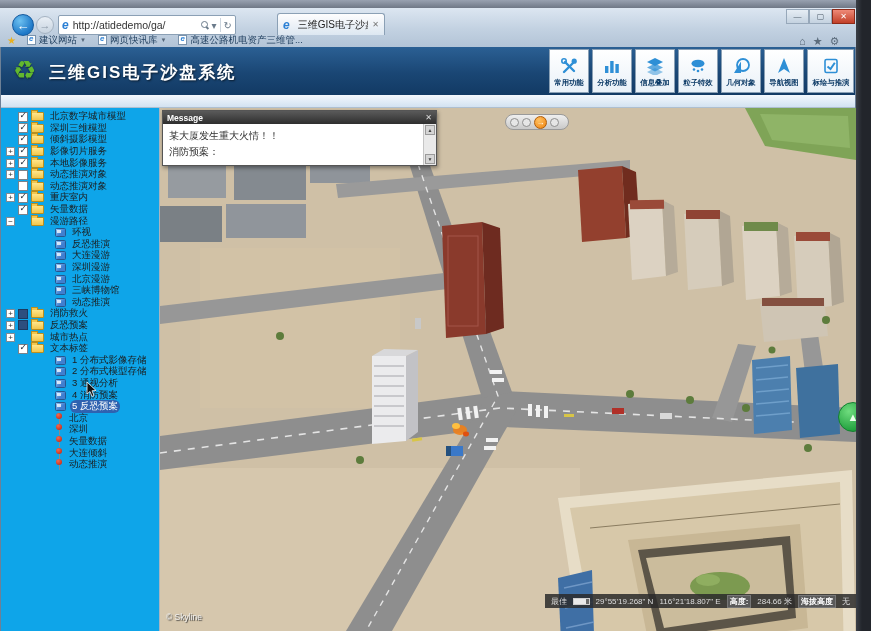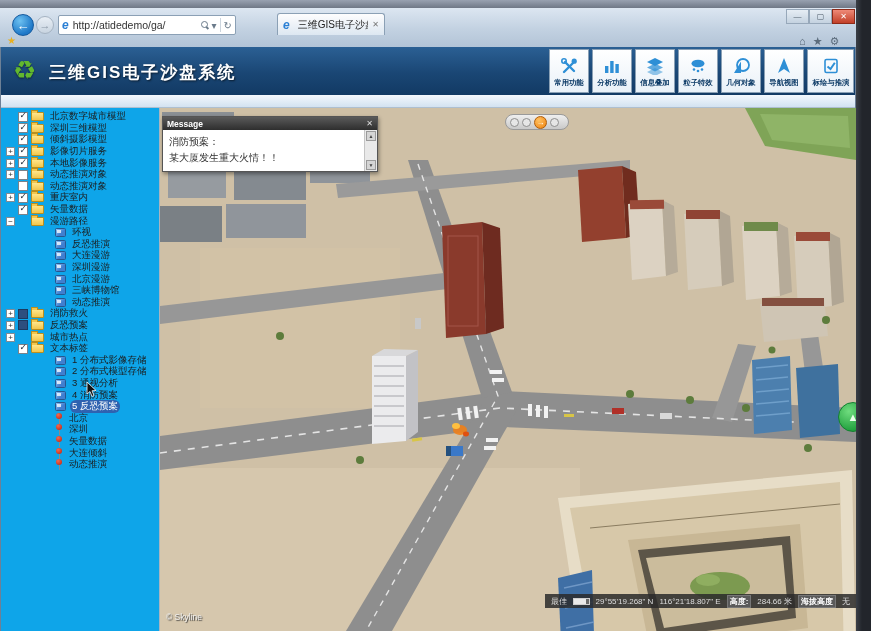--- a/index.html
+++ b/index.html
@@ -112,21 +112,21 @@
   .tree-label { padding:0 2px; }
   .tree-row.selected .tree-label { background:#2e62b0; color:#fff;border-radius:6px; }
 
   .cursor-arrow { position:absolute; left:86px; top:382px; z-index:60; }
 
   
   .map { position:absolute; left:160px; top:108px; width:696px; height:523px; overflow:hidden;
     background:#cfc0a6; }
   .map svg.scene { position:absolute; left:0; top:0; }
 
-  .msgbox { position:absolute; left:2px; top:8px; width:216px; height:56px; border:1px solid #555;
+  .msgbox { position:absolute; left:2px; top:2px; width:275px; height:56px; border:1px solid #555;
     background:#fff; box-shadow:1px 2px 4px rgba(0,0,0,.4); }
   .msg-title { height:13px; background:linear-gradient(180deg,#5a5a5a,#2e2e2e); color:#fff;
     font-size:8.5px; font-weight:bold; display:flex; align-items:center; padding:0 4px; }
   .msg-title .sp { flex:1; }
   .msg-close { font-size:8px; color:#ddd; }
   .msg-body { position:absolute; left:0; top:13px; right:13px; bottom:0; padding:4px 6px;
     font-size:10px; color:#333; line-height:16px; }
   .msg-scroll { position:absolute; right:0; top:13px; width:13px; bottom:0; background:#e9e9e9;
     border-left:1px solid #c5c5c5; }
   .msg-scroll .arr { position:absolute; left:1px; width:10px; height:10px; background:#d5d5d5;
@@ -185,20 +185,39 @@
   </div>
 
   <div class="win-controls">
     <div class="win-btn">—</div>
     <div class="win-btn">▢</div>
     <div class="win-btn close">✕</div>
   </div>
 
   <div class="fav-bar">
     <span class="fav-star">★</span>
+    <span id="fav-items" style="display:flex;">
+  <span class="fav-item">
+    <span class="fav-ico"></span>
+    <span class="fav-label">建议网站</span>
+    <span class="fav-arrow">▼</span>
+  </span>
+
+  <span class="fav-item">
+    <span class="fav-ico"></span>
+    <span class="fav-label">网页快讯库</span>
+    <span class="fav-arrow">▼</span>
+  </span>
+
+  <span class="fav-item">
+    <span class="fav-ico"></span>
+    <span class="fav-label">高速公路机电资产三维管...</span>
+
+  </span>
+</span>
   </div>
   <div class="chrome-right-icons">
     <span>⌂</span>
     <span>★</span>
     <span>⚙</span>
   </div>
 
   <div class="app-header">
     <span class="logo">♻</span>
     <span class="app-title">三维GIS电子沙盘系统</span>
@@ -624,22 +643,22 @@
       </g>
     </svg>
 
     <div class="msgbox">
       <div class="msg-title">
         <span>Message</span>
         <span class="sp"></span>
         <span class="msg-close">✕</span>
       </div>
       <div class="msg-body">
+        <div>某大厦发生重大火情！！</div>
         <div>消防预案：</div>
-        <div>某大厦发生重大火情！！</div>
       </div>
       <div class="msg-scroll">
         <div class="arr up">▲</div>
         <div class="arr dn">▼</div>
       </div>
     </div>
 
     <div class="cam-widget">
       <span class="cam-dot"></span>
       <span class="cam-dot"></span>

